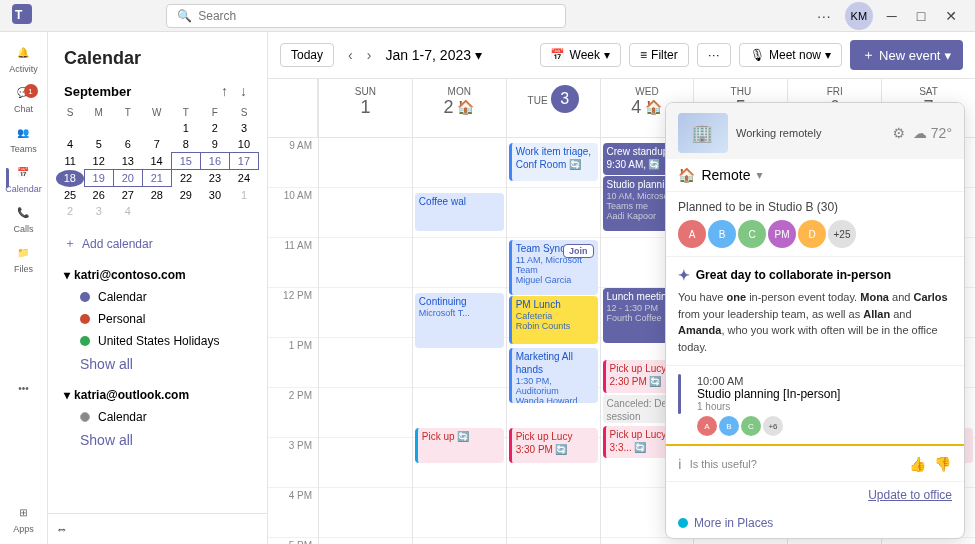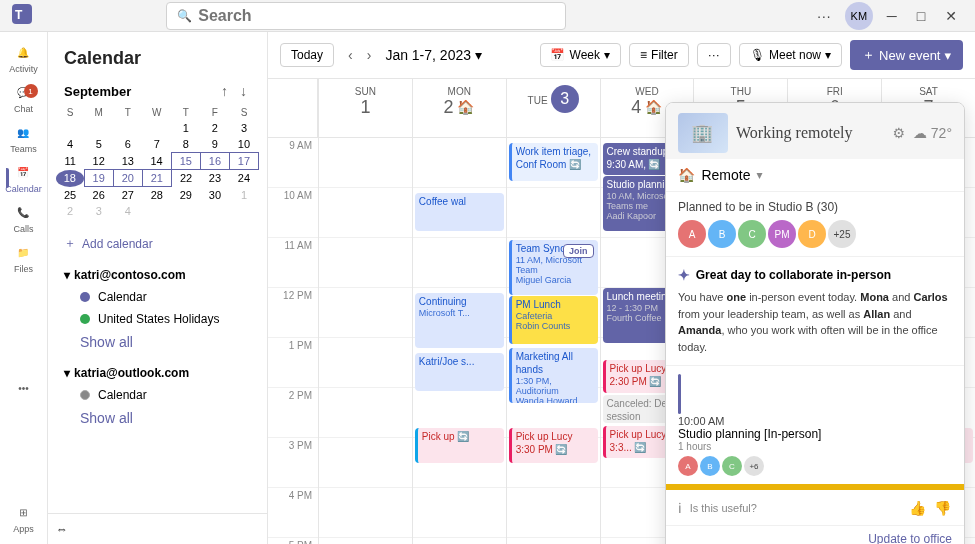--- a/index.html
+++ b/index.html
@@ -61,54 +61,54 @@
     .day-cell { height: 50px; border-bottom: 1px solid #f0f0f0; }
     .event { position: absolute; left: 2px; right: 2px; border-radius: 4px; padding: 2px 4px; font-size: 10px; overflow: hidden; cursor: pointer; z-index: 1; }
     .event-title { font-weight: 500; font-size: 10px; line-height: 1.3; }
     .event-sub { font-size: 9px; opacity: 0.85; }
 
     
     .popup-overlay { position: absolute; top: 70px; right: 10px; width: 300px; background: #fff; border: 1px solid #d1d1d1; border-radius: 8px; box-shadow: 0 4px 20px rgba(0,0,0,0.15); z-index: 100; overflow: hidden; }
     .popup-header { display: flex; align-items: center; padding: 10px 12px 6px; gap: 8px; background: #f5f5f5; }
     .popup-header-img { width: 50px; height: 40px; border-radius: 4px; background: linear-gradient(135deg, #b3c6e8, #d4e4f7); flex-shrink: 0; display: flex; align-items: center; justify-content: center; font-size: 18px; }
     .popup-header-text { flex: 1; }
-    .popup-working-label { font-size: 16px; color: #444; font-family: Liberation Serif, serif; }
+    .popup-working-label { font-size: 11px; color: #444; }
     .popup-header-icons { display: flex; gap: 8px; color: #888; font-size: 14px; }
     .popup-header-icons span { cursor: pointer; }
     .popup-location-row { display: flex; align-items: center; gap: 6px; padding: 8px 12px; border-bottom: 1px solid #f0f0f0; }
     .popup-location-icon { font-size: 14px; }
     .popup-location-text { font-size: 14px; font-weight: 500; }
     .popup-chevron { font-size: 12px; color: #888; cursor: pointer; }
     .popup-planned { padding: 8px 12px; font-size: 12px; color: #444; border-bottom: 1px solid #f0f0f0; }
     .avatars-row { display: flex; align-items: center; gap: 2px; margin-top: 6px; }
     .avatar-circle { width: 28px; height: 28px; border-radius: 50%; overflow: hidden; display: flex; align-items: center; justify-content: center; font-size: 10px; color: #fff; font-weight: 500; flex-shrink: 0; }
     .avatar-more { background: #e0e0e0; color: #444; font-size: 10px; }
     .popup-collab { padding: 10px 12px; border-bottom: 1px solid #f0f0f0; }
     .popup-collab-title { display: flex; align-items: center; gap: 6px; font-size: 12px; font-weight: 600; margin-bottom: 6px; }
     .collab-icon { color: #6264a7; font-size: 14px; }
     .popup-collab-text { font-size: 11px; color: #444; line-height: 1.5; }
     .popup-collab-text strong { color: #252525; }
-    .popup-event-item { display: flex; align-items: flex-start; gap: 0; padding: 8px 12px; border-bottom: 6px solid #eab308; flex-direction: column; }
+    .popup-event-item { display: flex; align-items: flex-start; gap: 16px; padding: 8px 12px; border-bottom: 2px solid #eab308; }
     .popup-event-time { font-size: 11px; color: #444; white-space: nowrap; padding-top: 1px; }
     .popup-event-details { flex: 1; }
     .popup-event-name { font-size: 12px; font-weight: 500; }
     .popup-event-sub { font-size: 10px; color: #888; }
     .popup-event-avatars { display: flex; gap: 2px; margin-top: 4px; }
     .popup-feedback { display: flex; align-items: center; padding: 8px 12px; gap: 8px; border-bottom: 1px solid #f0f0f0; }
     .popup-feedback-text { font-size: 11px; color: #888; flex: 1; }
     .feedback-icon { font-size: 14px; color: #888; cursor: pointer; }
     .popup-update { text-align: right; padding: 6px 12px; }
     .popup-update-link { color: #6264a7; font-size: 12px; cursor: pointer; text-decoration: underline; }
     .popup-more { display: flex; align-items: center; gap: 6px; padding: 8px 12px; color: #6264a7; font-size: 12px; cursor: pointer; }
 
     
     .window-chrome { position: fixed; top: 0; left: 0; right: 0; height: 32px; background: #f3f3f3; display: flex; align-items: center; padding: 0 12px; z-index: 200; border-bottom: 1px solid #e0e0e0; }
     .window-logo { margin-right: 12px; }
     .search-bar { flex: 1; max-width: 400px; display: flex; align-items: center; gap: 6px; background: #fff; border: 1px solid #d1d1d1; border-radius: 4px; padding: 4px 10px; margin: 0 auto; }
-    .search-bar input { border: none; outline: none; font-size: 16px; flex: 1; font-weight: bold; }
+    .search-bar input { border: none; outline: none; font-size: 12px; flex: 1; }
     .window-controls { display: flex; gap: 8px; margin-left: auto; align-items: center; }
     .win-btn { background: none; border: none; cursor: pointer; font-size: 14px; color: #444; padding: 2px 6px; }
 
     .main-content { display: flex; flex: 1; overflow: hidden; margin-top: 32px; }
   </style>
 </head>
 <body>
 
 <div class="window-chrome">
   <div class="window-logo">
@@ -251,20 +251,24 @@
       <span>Add calendar</span>
     </div>
     <div class="sidebar-section">
       <div class="sidebar-section-header">
         <span>▾</span>
         <span>katri@contoso.com</span>
       </div>
       <div class="sidebar-item">
         <div class="sidebar-item-dot" style="background:#6264a7"></div>
         <span>Calendar</span>
+      </div>
+      <div class="sidebar-item">
+        <div class="sidebar-item-dot" style="background:#cc4a31"></div>
+        <span>Personal</span>
       </div>
       <div class="sidebar-item">
         <div class="sidebar-item-dot" style="background:#33a852"></div>
         <span>United States Holidays</span>
       </div>
       <div class="show-all">Show all</div>
     </div>
     <div class="sidebar-section">
       <div class="sidebar-section-header">
         <span>▾</span>
@@ -389,23 +393,20 @@
           <div class="day-cell"></div>
           <div class="day-cell"></div>
 
           <div class="event" style="top:155px;height:55px;background:#dce6fd;color:#1a56cc">
             <div class="event-title">Continuing</div>
             <div class="event-sub">Microsoft T...</div>
           </div>
           <div class="event" style="top:55px;height:38px;background:#dce6fd;color:#1a56cc">
             <div class="event-title">Coffee wal</div>
           </div>
-          <div class="event" style="top:215px;height:38px;background:#dce6fd;color:#1a56cc">
-            <div class="event-title">Katri/Joe s...</div>
-          </div>
           <div class="event" style="top:290px;height:35px;background:#fce4ec;color:#c62828;border-left:3px solid #0ea5e9">
             <div class="event-title">Pick up 🔄</div>
           </div>
         </div>
 
         <div class="day-col" style="position:relative">
           <div class="day-cell"></div>
           <div class="day-cell"></div>
           <div class="day-cell"></div>
           <div class="day-cell"></div>

